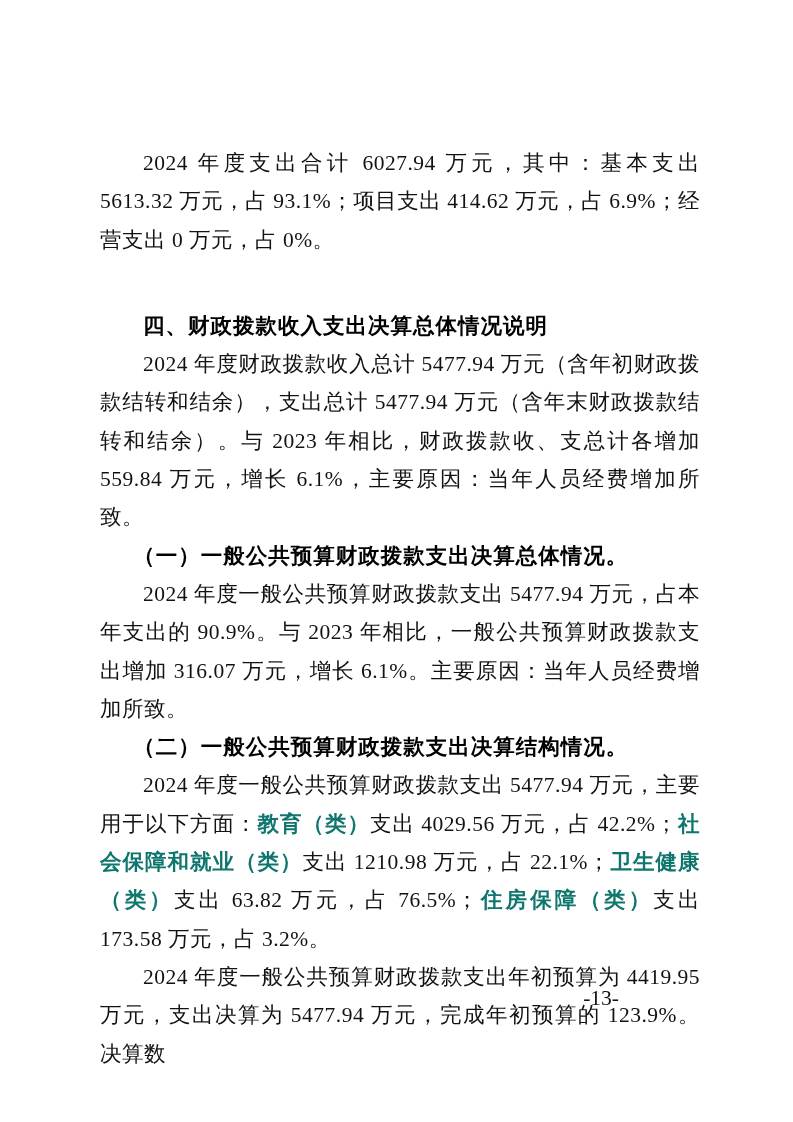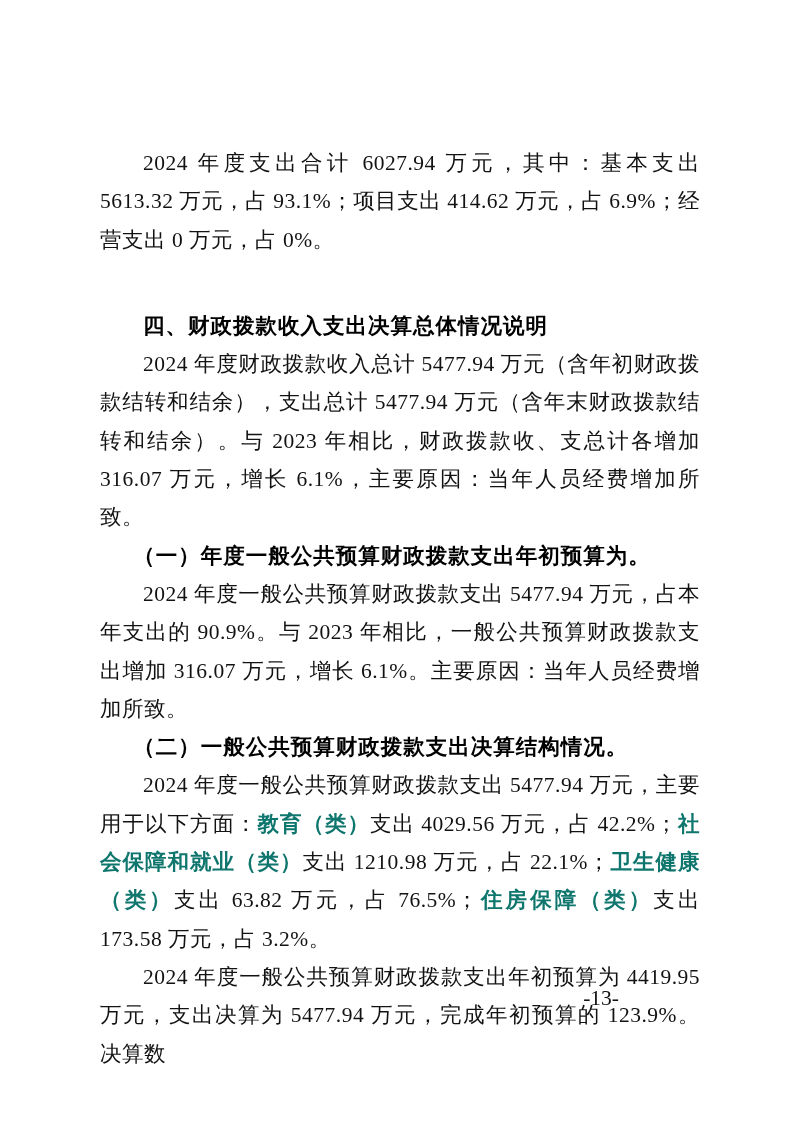--- a/index.html
+++ b/index.html
@@ -57,24 +57,24 @@
 </head>
 <body>
 
 <div class="page">
   <div class="content">
 
     <p>2024 年度支出合计 6027.94 万元，其中：基本支出 5613.32 万元，占 93.1%；项目支出 414.62 万元，占 6.9%；经营支出 0 万元，占 0%。</p>
 
     <p class="heading1">四、财政拨款收入支出决算总体情况说明</p>
 
-    <p>2024 年度财政拨款收入总计 5477.94 万元（含年初财政拨款结转和结余），支出总计 5477.94 万元（含年末财政拨款结转和结余）。与 2023 年相比，财政拨款收、支总计各增加 316.07 万元，增长 6.1%，主要原因：当年人员经费增加所致。</p>
+    <p>2024 年度财政拨款收入总计 5477.94 万元（含年初财政拨款结转和结余），支出总计 5477.94 万元（含年末财政拨款结转和结余）。与 2023 年相比，财政拨款收、支总计各增加 559.84 万元，增长 6.1%，主要原因：当年人员经费增加所致。</p>
 
 
-    <p class="heading2">（一）年度一般公共预算财政拨款支出年初预算为。</p>
+    <p class="heading2">（一）一般公共预算财政拨款支出决算总体情况。</p>
 
     <p>2024 年度一般公共预算财政拨款支出 5477.94 万元，占本年支出的 90.9%。与 2023 年相比，一般公共预算财政拨款支出增加 316.07 万元，增长 6.1%。主要原因：当年人员经费增加所致。</p>
 
     <p class="heading2">（二）一般公共预算财政拨款支出决算结构情况。</p>
 
     <p>
       <span>2024 年度一般公共预算财政拨款支出 5477.94 万元，主要用于以下方面：</span><span class="run-bold">教育（类）</span><span>支出 4029.56 万元，占 42.2%；</span><span class="run-bold">社会保障和就业（类）</span><span>支出 1210.98 万元，占 22.1%；</span><span class="run-bold">卫生健康（类）</span><span>支出 63.82 万元，占 76.5%；</span><span class="run-bold">住房保障（类）</span><span>支出 173.58 万元，占 3.2%。</span>
     </p>
 
 

